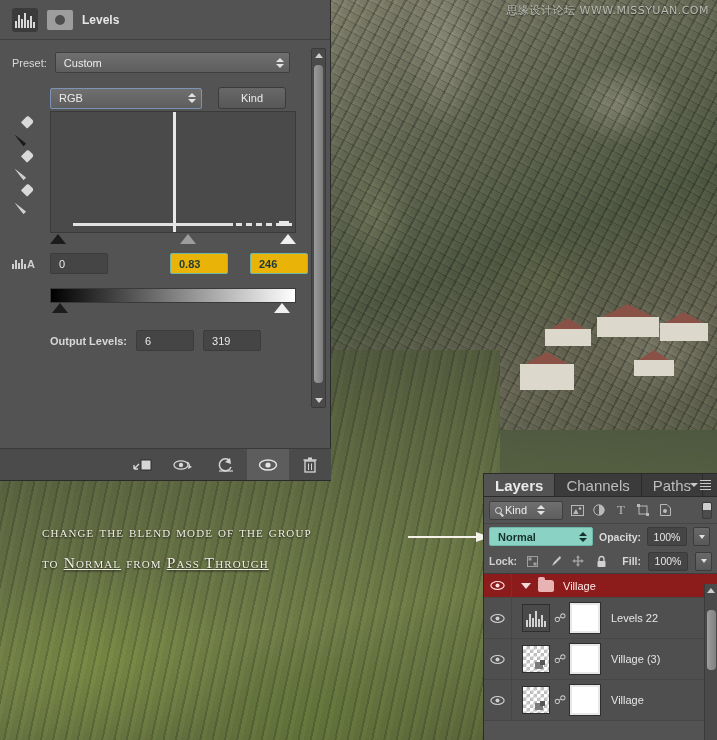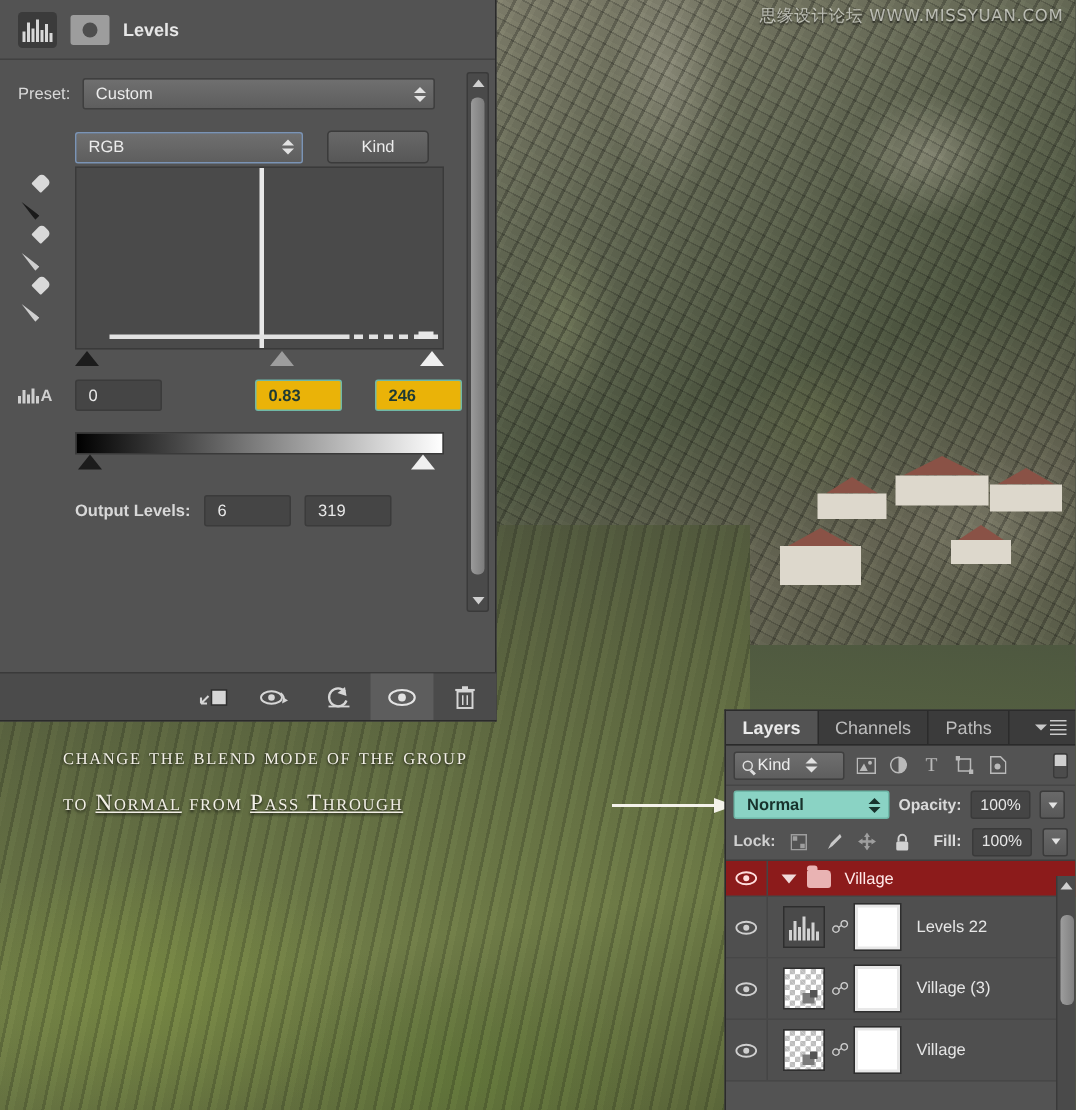--- a/index.html
+++ b/index.html
@@ -77,21 +77,21 @@
     position: absolute; right: 8px; top: 3px;
     font-family: "DejaVu Sans", sans-serif;
     font-size: 11px; letter-spacing: .5px;
     color: rgba(230,232,225,.72);
     text-shadow: 0 1px 1px rgba(0,0,0,.6);
     white-space: nowrap;
   }
 
   
   .annotation {
-    position: absolute; left: 42px; top: 489px; width: 400px;
+    position: absolute; left: 42px; top: 516px; width: 400px;
     font-family: "Liberation Serif", serif;
     color: #f2efe6; font-size: 15.5px; line-height: 31px;
     letter-spacing: 1.1px;
     text-shadow: 0 1px 2px rgba(0,0,0,.85);
     font-variant: small-caps;
   }
   .annotation .em { text-decoration: underline; }
   .ann-arrow { position: absolute; left: 408px; top: 531px; width: 82px; height: 12px; }
 
   
@@ -221,21 +221,21 @@
   .foot-btn.active { background: #5d5d5d; }
   .foot-btn svg { display: block; }
 
   
   .layers {
     position: absolute; left: 483px; top: 473px; width: 234px; height: 267px;
     background: #535353; border-left: 1px solid #2b2b2b; border-top: 1px solid #2b2b2b;
     color: #d8d8d8; font-size: 11px; overflow: hidden;
   }
   .layers-tabbar { height: 23px; background: #3b3b3b; display: flex; align-items: stretch; border-bottom: 1px solid #2a2a2a; position: relative; }
-  .ltab { padding: 0 11px; display: flex; align-items: center; font-size: 12px; color: #bdbdbd; border-right: 1px solid #2b2b2b; }
+  .ltab { padding: 0 11px; display: flex; align-items: center; font-size: 15px; color: #bdbdbd; border-right: 1px solid #2b2b2b; }
   .ltab.active { background: #535353; color: #eaeaea; font-weight: bold; }
   .layers-tabbar .menu { position: absolute; right: 6px; top: 6px; }
 
   .filter-row { height: 27px; display: flex; align-items: center; gap: 6px; padding: 0 5px; border-bottom: 1px solid #464646; }
   .kind-select { width: 74px; height: 19px; padding: 0 17px 0 5px; }
   .kind-select .mag { display: inline-block; width: 7px; height: 7px; border: 1.5px solid #ddd; border-radius: 50%; position: relative; margin-right: 3px; }
   .kind-select .mag::after { content:""; position:absolute; right:-3px; bottom:-3px; width:4px; height:1.5px; background:#ddd; transform: rotate(45deg); }
   .fico { width: 16px; height: 16px; display: flex; align-items: center; justify-content: center; color: #b9b9b9; }
   .ftoggle { margin-left: auto; width: 10px; height: 17px; border-radius: 2px; background: linear-gradient(180deg,#cfcfcf 50%, #4c4c4c 50%); border: 1px solid #3a3a3a; }
 

